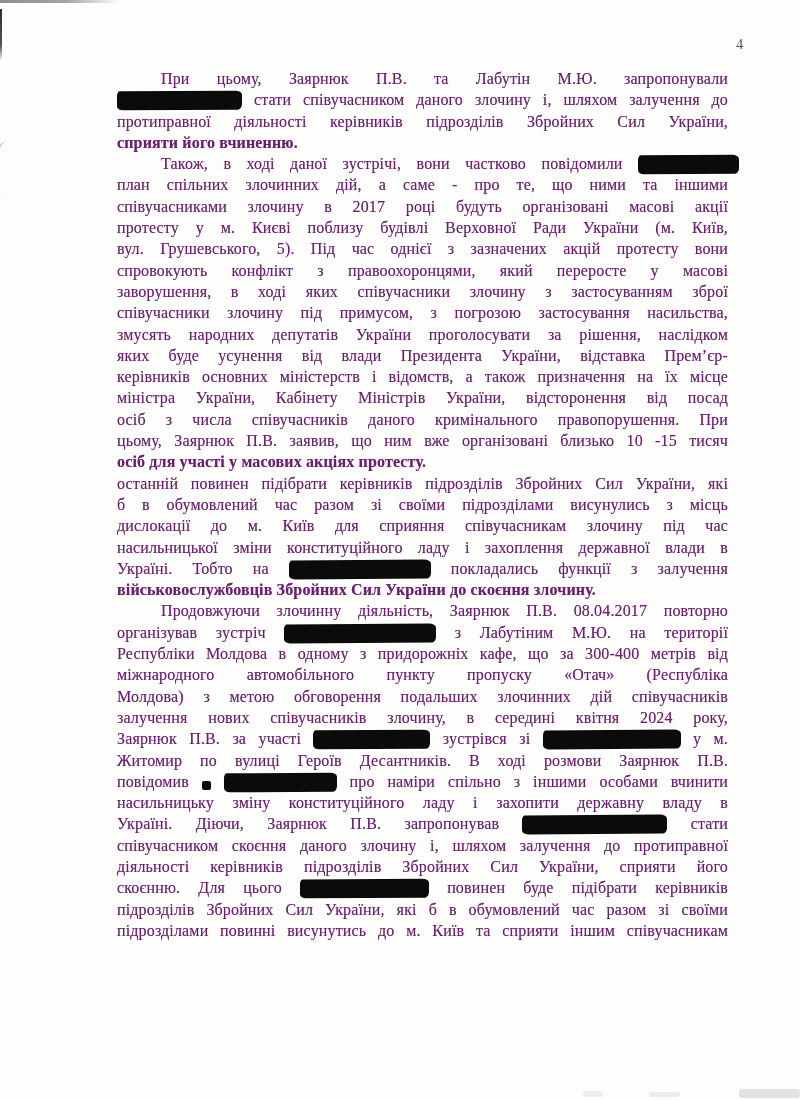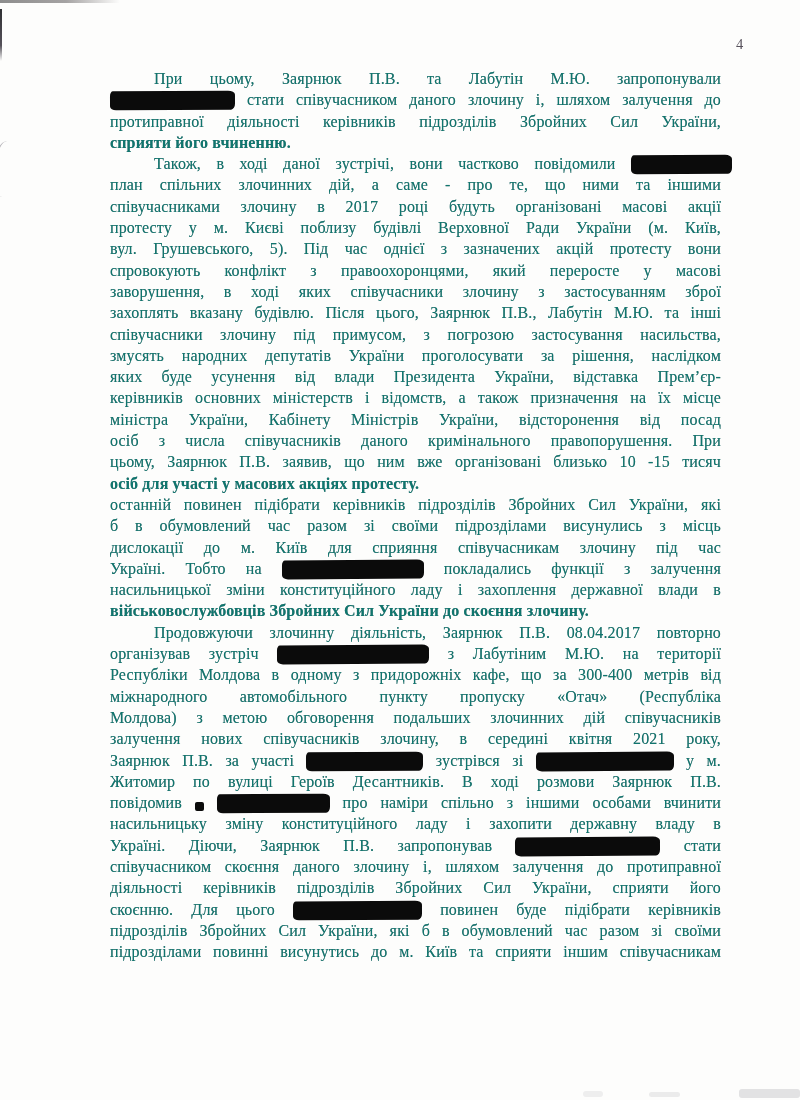--- a/index.html
+++ b/index.html
@@ -34,24 +34,24 @@
   #smudge-2 { left:649px; top:1092px; width:31px; height:5px; background:#ebebeb; }
   #smudge-3 { left:739px; top:1089px; width:61px; height:9px; background:#e2e2e3; }
 
   #page-number {
     position:absolute; left:736px; top:36px;
     font-size:14.5px; color:#57515c;
     letter-spacing:0.5px;
   }
   #doc-body {
     position:absolute;
-    left:110px; top:68px;
+    left:117px; top:68px;
     width:611px;
     font-size:16px;
-    color:#0f766e;
+    color:#701a75;
     letter-spacing:0.15px;
     text-shadow:0 0 0.5px rgba(76,68,82,0.55);
   }
   .line {
     height:21.3px; line-height:21.3px;
     text-align:justify;
     text-align-last:justify;
     white-space:normal;
     overflow:visible;
   }
@@ -84,41 +84,40 @@
       <div class="line"><span class="redact" style="width: 125px; background: rgb(11, 11, 11);"></span><span> стати співучасником даного злочину і, шляхом залучення до</span></div>
       <div class="line"><span>протиправної діяльності керівників підрозділів Збройних Сил України,</span></div>
       <div class="line last"><span>сприяти його вчиненню.</span></div>
       <div class="line indent"><span>Також, в ході даної зустрічі, вони частково повідомили </span><span class="redact bleed" style="width: 101px; background: rgb(11, 11, 11);"></span></div>
       <div class="line"><span>план спільних злочинних дій, а саме - про те, що ними та іншими</span></div>
       <div class="line"><span>співучасниками злочину в 2017 році будуть організовані масові акції</span></div>
       <div class="line"><span>протесту у м. Києві поблизу будівлі Верховної Ради України (м. Київ,</span></div>
       <div class="line"><span>вул. Грушевського, 5). Під час однієї з зазначених акцій протесту вони</span></div>
       <div class="line"><span>спровокують конфлікт з правоохоронцями, який переросте у масові</span></div>
       <div class="line"><span>заворушення, в ході яких співучасники злочину з застосуванням зброї</span></div>
-      <div class="line"><span>захоплять вказану будівлю. Після цього, Заярнюк П.В., Лабутін М.Ю. та інші</span></div>
       <div class="line"><span>співучасники злочину під примусом, з погрозою застосування насильства,</span></div>
       <div class="line"><span>змусять народних депутатів України проголосувати за рішення, наслідком</span></div>
       <div class="line"><span>яких буде усунення від влади Президента України, відставка Прем’єр-</span></div>
       <div class="line"><span>керівників основних міністерств і відомств, а також призначення на їх місце</span></div>
       <div class="line"><span>міністра України, Кабінету Міністрів України, відсторонення від посад</span></div>
       <div class="line"><span>осіб з числа співучасників даного кримінального правопорушення. При</span></div>
       <div class="line"><span>цьому, Заярнюк П.В. заявив, що ним вже організовані близько 10 -15 тисяч</span></div>
       <div class="line last"><span>осіб для участі у масових акціях протесту.</span></div>
       <div class="line"><span>останній повинен підібрати керівників підрозділів Збройних Сил України, які</span></div>
       <div class="line"><span>б в обумовлений час разом зі своїми підрозділами висунулись з місць</span></div>
       <div class="line"><span>дислокації до м. Київ для сприяння співучасникам злочину під час</span></div>
+      <div class="line"><span>насильницької зміни конституційного ладу і захоплення державної влади в</span></div>
       <div class="line"><span>Україні. Тобто на </span><span class="redact" style="width: 142px; background: rgb(11, 11, 11);"></span><span> покладались функції з залучення</span></div>
-      <div class="line"><span>насильницької зміни конституційного ладу і захоплення державної влади в</span></div>
       <div class="line last"><span>військовослужбовців Збройних Сил України до скоєння злочину.</span></div>
       <div class="line indent"><span>Продовжуючи злочинну діяльність, Заярнюк П.В. 08.04.2017 повторно</span></div>
       <div class="line"><span>організував зустріч </span><span class="redact" style="width: 152px; background: rgb(11, 11, 11);"></span><span> з Лабутіним М.Ю. на території</span></div>
       <div class="line"><span>Республіки Молдова в одному з придорожніх кафе, що за 300-400 метрів від</span></div>
       <div class="line"><span>міжнародного автомобільного пункту пропуску «Отач» (Республіка</span></div>
       <div class="line"><span>Молдова) з метою обговорення подальших злочинних дій співучасників</span></div>
-      <div class="line"><span>залучення нових співучасників злочину, в середині квітня 2021 року,</span></div>
+      <div class="line"><span>залучення нових співучасників злочину, в середині квітня 2024 року,</span></div>
       <div class="line"><span>Заярнюк П.В. за участі </span><span class="redact" style="width: 117px; background: rgb(11, 11, 11);"></span><span> зустрівся зі </span><span class="redact" style="width: 138px; background: rgb(11, 11, 11);"></span><span> у м.</span></div>
       <div class="line"><span>Житомир по вулиці Героїв Десантників. В ході розмови Заярнюк П.В.</span></div>
       <div class="line"><span>повідомив </span><span class="redact frag" style="width: 9px; background: rgb(11, 11, 11);"></span><span> </span><span class="redact" style="width: 113px; background: rgb(11, 11, 11);"></span><span> про наміри спільно з іншими особами вчинити</span></div>
       <div class="line"><span>насильницьку зміну конституційного ладу і захопити державну владу в</span></div>
       <div class="line"><span>Україні. Діючи, Заярнюк П.В. запропонував </span><span class="redact" style="width: 145px; background: rgb(11, 11, 11);"></span><span> стати</span></div>
       <div class="line"><span>співучасником скоєння даного злочину і, шляхом залучення до протиправної</span></div>
       <div class="line"><span>діяльності керівників підрозділів Збройних Сил України, сприяти його</span></div>
       <div class="line"><span>скоєнню. Для цього </span><span class="redact" style="width: 129px; background: rgb(11, 11, 11);"></span><span> повинен буде підібрати керівників</span></div>
       <div class="line"><span>підрозділів Збройних Сил України, які б в обумовлений час разом зі своїми</span></div>
       <div class="line"><span>підрозділами повинні висунутись до м. Київ та сприяти іншим співучасникам</span></div>

